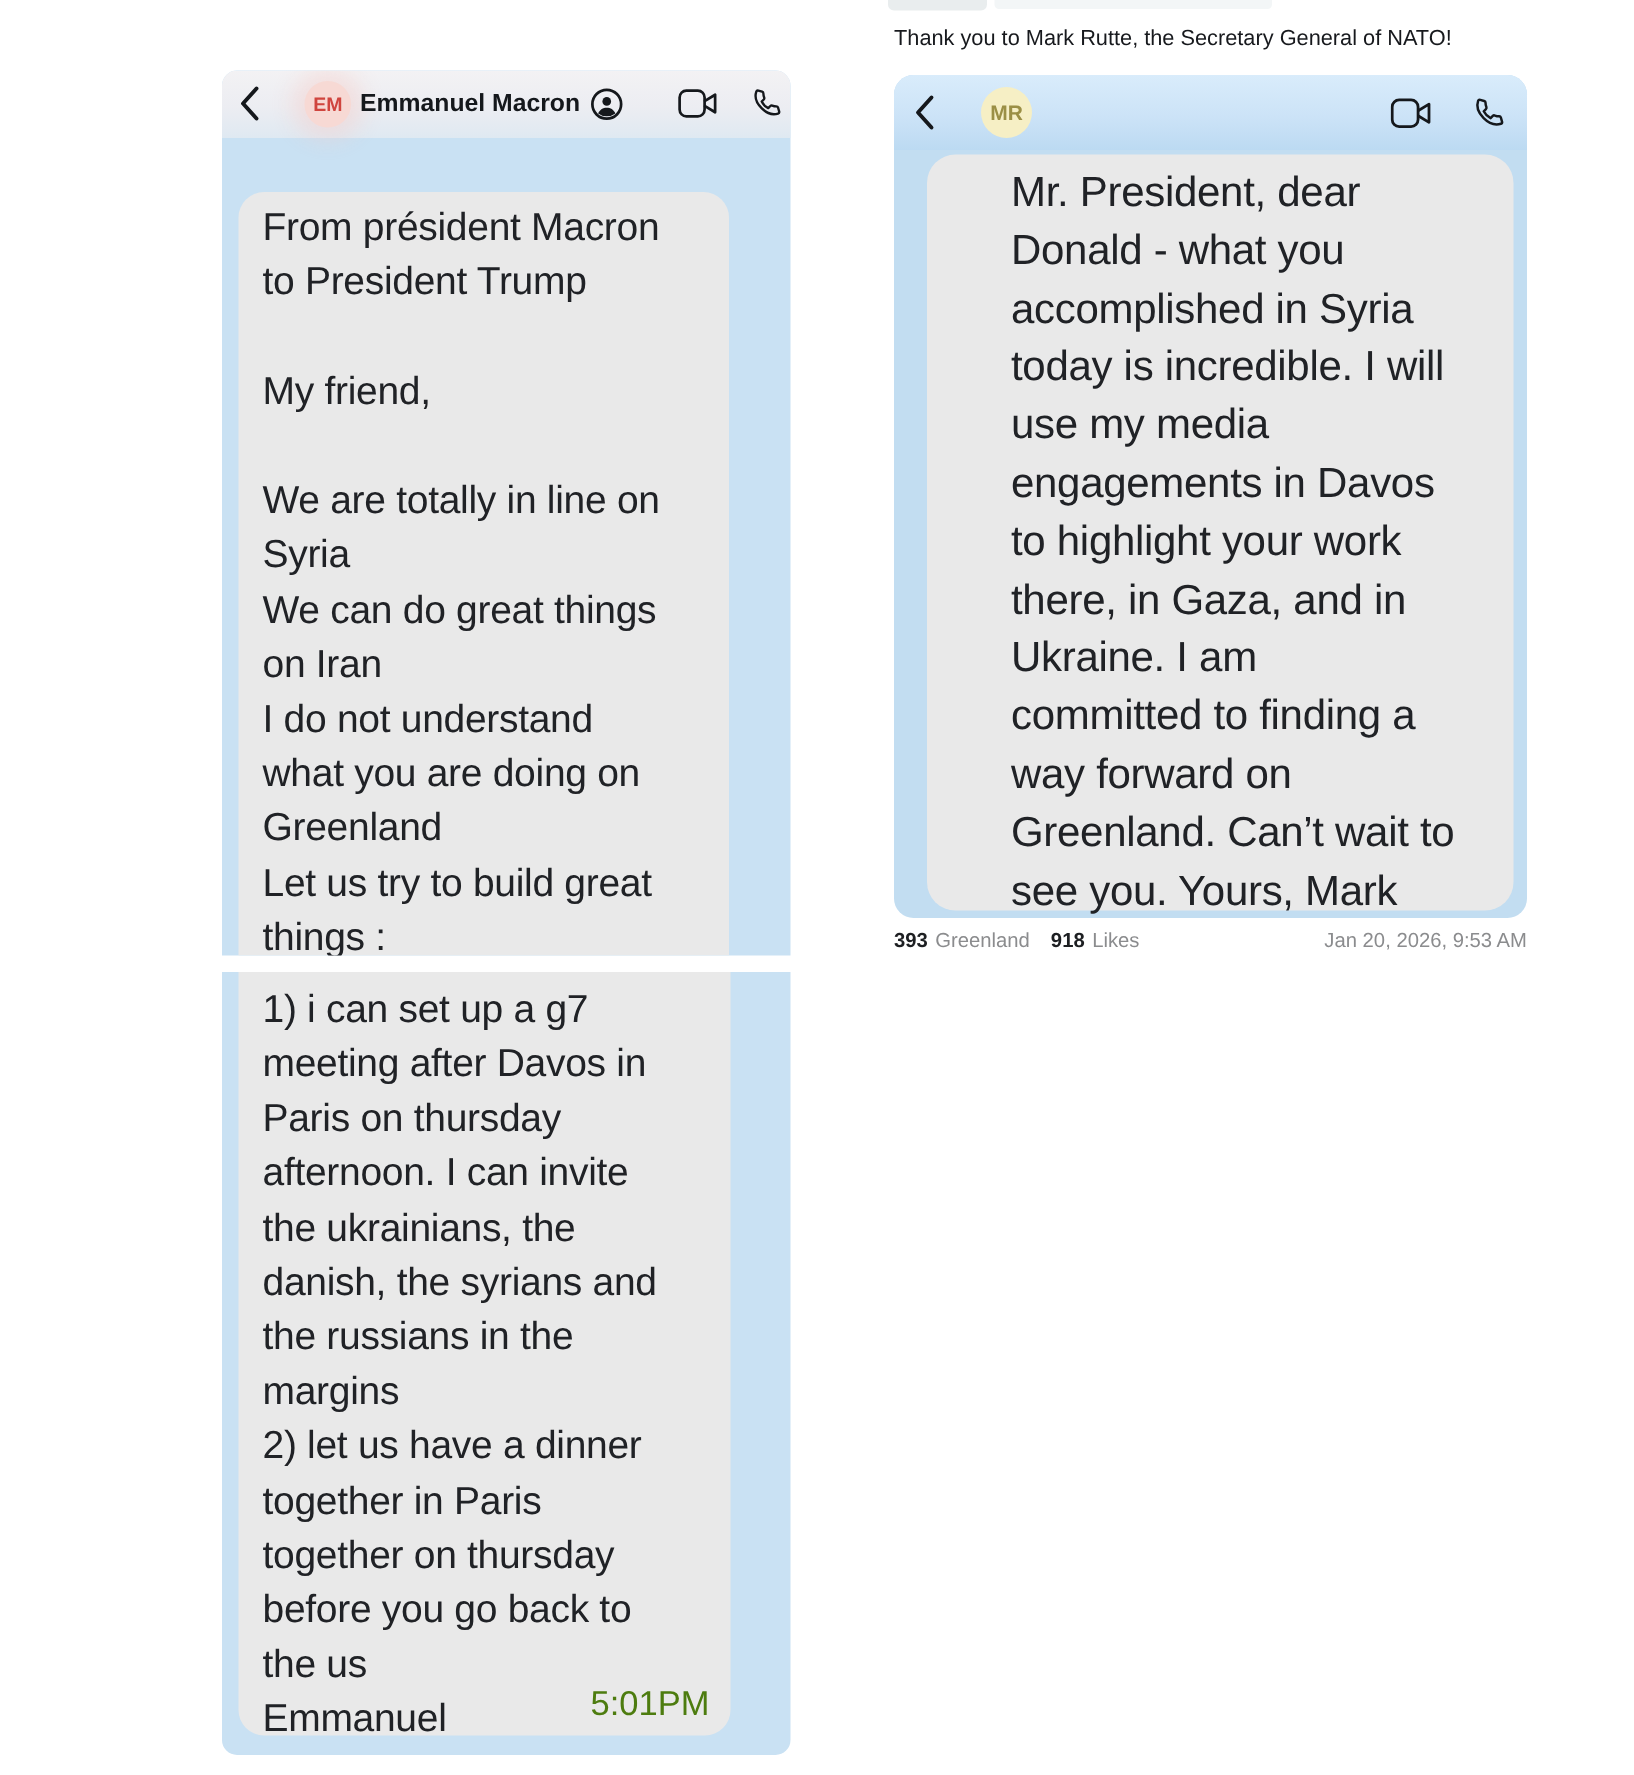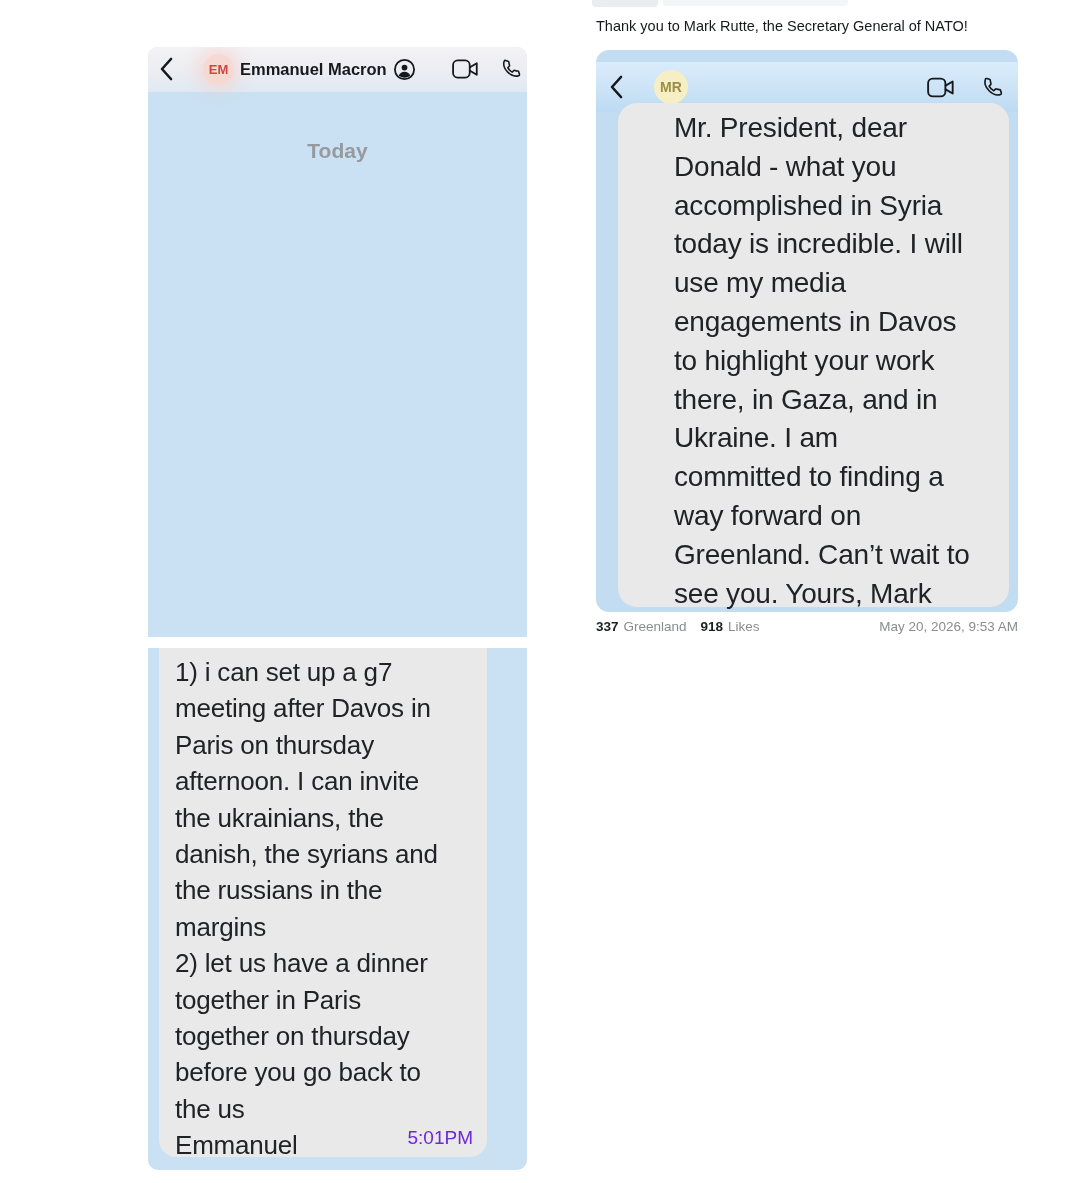--- a/index.html
+++ b/index.html
@@ -15,21 +15,21 @@
   .remnant.r1{left:592px;width:66px;height:7px;background:#e9edee;border-radius:0 0 4px 4px;}
   .remnant.r2{left:663px;width:185px;height:6px;background:#f3f6f7;border-radius:0 0 3px 3px;}
 
   
   .shot{position:absolute;overflow:hidden;}
   .part1{left:148px;top:47px;width:379px;height:590px;background:#c9e1f3;border-radius:10px 10px 0 0;}
   .part2{left:148px;top:648px;width:379px;height:522px;background:#c9e1f3;border-radius:0 0 10px 10px;}
 
   .lheader{position:absolute;top:0;left:0;right:0;height:45px;
            background:linear-gradient(180deg,#f3f2f4 0%,#ecedf2 55%,#dfe9f2 100%);padding-left:43px;}
-  .rheader{position:absolute;top:12px;left:0;right:0;height:50px;
+  .rheader{position:absolute;top:0;left:0;right:0;height:50px;
            background:linear-gradient(180deg,#d9ecfb 0%,#cce3f7 55%,#bcdaf2 100%);}
 
   .chev{position:absolute;width:14px;height:24px;}
   .lheader .chev{left:11px;top:10px;}
   .rheader .chev{left:13px;top:13px;}
 
   .avatar{position:absolute;border-radius:50%;display:flex;align-items:center;justify-content:center;font-weight:700;}
   .avatar-em{left:55px;top:7px;width:31px;height:31px;background:#f7d9d4;color:#d0453e;font-size:13px;
              box-shadow:0 0 14px 8px rgba(247,205,199,.45);}
   .avatar-mr{left:58px;top:8px;width:34px;height:34px;background:#f6efc5;color:#9b8f45;font-size:14px;}
@@ -47,21 +47,21 @@
 
   .today{position:absolute;top:92px;left:0;right:0;text-align:center;
          font-weight:700;font-size:21px;color:#96999e;}
 
   .bubble{position:absolute;background:#e9e9e9;}
   .b1{left:11px;top:81px;width:327px;height:509px;border-radius:17px 17px 0 0;}
   .b2{left:11px;top:0;width:328px;height:509px;border-radius:0 0 17px 17px;}
   .btext{white-space:pre-line;color:#202226;letter-spacing:-.2px;}
   .b1 .btext{padding:5px 14px 0 16px;font-size:26px;line-height:36.4px;}
   .b2 .btext{padding:6px 14px 0 16px;font-size:26px;line-height:36.4px;}
-  .mtime{position:absolute;right:14px;bottom:8px;font-size:19px;color:#6d28d9;}
+  .mtime{position:absolute;right:14px;bottom:8px;font-size:23px;color:#4d7c0f;}
 
   
   .rshot{left:596px;top:50px;width:422px;height:562px;background:#c2ddf1;border-radius:13px;}
   .rb{left:22px;top:53px;width:347px;height:504px;border-radius:19px;padding-left:44px;}
   .rb .btext{padding:6px 10px 0 12px;font-size:28px;line-height:38.8px;}
 
   
   .stats{position:absolute;left:596px;top:619px;width:422px;display:flex;align-items:baseline;font-size:13.5px;}
   .stats .num{font-weight:700;color:#1d1f22;}
   .stats .lbl{color:#8b8c8e;margin-left:5px;}
@@ -104,20 +104,36 @@
           <path d="M20 9 L27.5 4.5 V17.5 L20 13" fill="none" stroke="#15181c" stroke-width="2" stroke-linejoin="round" stroke-linecap="round"></path>
         </svg>
       </span>
       <span class="ph hicon">
         <svg viewBox="0 0 24 24" width="21" height="21">
           <path d="M4.8 3.6 C5 3 5.7 2.6 6.4 2.8 L9.2 3.6 C9.8 3.8 10.2 4.3 10.2 4.9 C10.2 6 10.4 7 10.8 8 C11 8.5 10.9 9.1 10.5 9.5 L8.9 11.1 C10 13.3 11.7 15 13.9 16.1 L15.5 14.5 C15.9 14.1 16.5 14 17 14.2 C18 14.6 19 14.8 20.1 14.8 C20.7 14.8 21.2 15.2 21.4 15.8 L22.2 18.6 C22.4 19.3 22 20 21.4 20.2 C12.9 23 1.9 12 4.8 3.6 Z" fill="none" stroke="#15181c" stroke-width="1.8" stroke-linejoin="round"></path>
         </svg>
       </span>
     </div>
     <div class="today">Today</div>
+    <div class="bubble b1">
+      <div class="btext">From président Macron
+to President Trump
+
+My friend,
+
+We are totally in line on
+Syria
+We can do great things
+on Iran
+I do not understand
+what you are doing on
+Greenland
+Let us try to build great
+things :</div>
+    </div>
   </div>
 
   <div class="shot part2">
     <div class="bubble b2">
       <div class="btext">1) i can set up a g7
 meeting after Davos in
 Paris on thursday
 afternoon. I can invite
 the ukrainians, the
 danish, the syrians and
@@ -168,21 +184,21 @@
 there, in Gaza, and in
 Ukraine. I am
 committed to finding a
 way forward on
 Greenland. Can’t wait to
 see you. Yours, Mark</div>
     </div>
   </div>
 
   <div class="stats">
-    <span class="num">337</span>
+    <span class="num">393</span>
     <span class="lbl">Greenland</span>
     <span class="num second">918</span>
     <span class="lbl">Likes</span>
     <span class="spacer"></span>
-    <span class="pdate">May 20, 2026, 9:53 AM</span>
+    <span class="pdate">Jan 20, 2026, 9:53 AM</span>
   </div>
 
 </div>
 
 </body></html>

